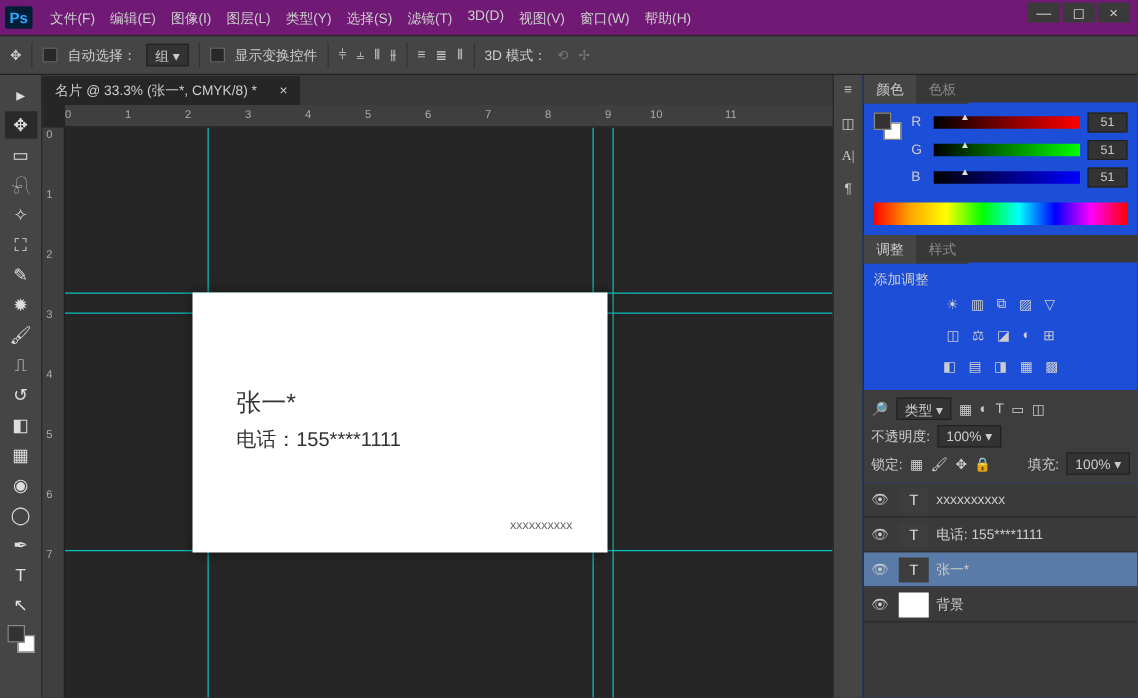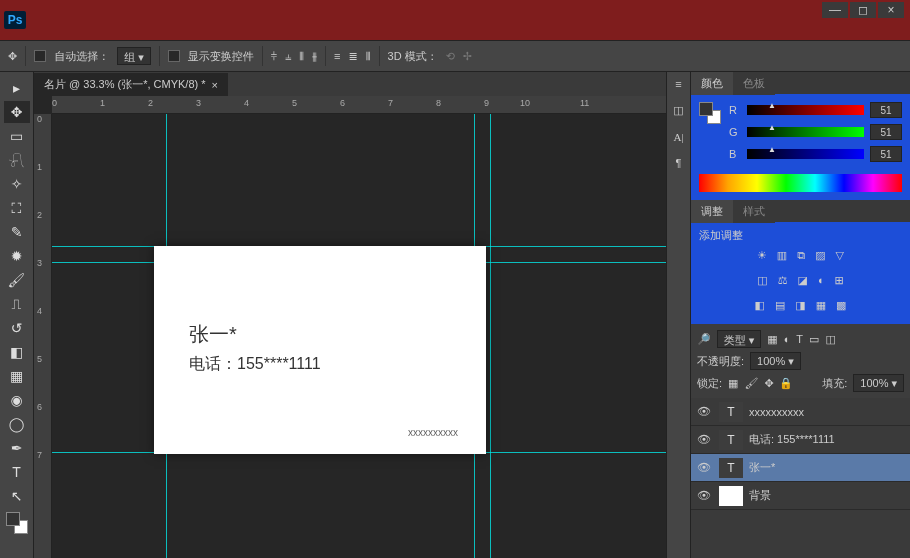--- a/index.html
+++ b/index.html
@@ -1,32 +1,32 @@
 <!DOCTYPE html>
 <html><head>
 <meta charset="utf-8">
 <style>
 * { margin:0; padding:0; box-sizing:border-box; font-family:"Microsoft YaHei",Arial,sans-serif; font-size:11px; color:#ccc; }
 body { background:#535353; width:910px; height:558px; overflow:hidden; position:relative; }
-.titlebar { height:40px; background:#7f1d1d; display:flex; align-items:center; padding:0 4px; }
+.titlebar { height:28px; background:#701a75; display:flex; align-items:center; padding:0 4px; }
 .ps-logo { width:22px; height:18px; background:#001e36; color:#31a8ff; display:flex; align-items:center; justify-content:center; font-weight:bold; font-size:12px; border-radius:2px; margin-right:8px; }
 .menu-item { padding:0 6px; cursor:pointer; }
 .winbtns { position:absolute; right:6px; top:2px; display:flex; gap:2px; }
 .winbtn { width:26px; height:16px; background:#3a3a3a; display:flex; align-items:center; justify-content:center; font-size:12px; cursor:pointer; }
 .optbar { height:32px; background:#454545; border-top:1px solid #222; border-bottom:1px solid #222; display:flex; align-items:center; padding:0 8px; gap:8px; }
 .workspace { display:flex; height:502px; }
 .toolbar { width:34px; background:#454545; border-right:1px solid #222; display:flex; flex-direction:column; align-items:center; padding-top:4px; }
 .tool { width:26px; height:22px; margin:1px 0; display:flex; align-items:center; justify-content:center; cursor:pointer; color:#ddd; font-size:14px; }
 .tool.active { background:#2a2a2a; }
 .fb-swatch { width:22px; height:22px; position:relative; margin-top:4px; }
 .fb-fg { width:14px; height:14px; background:#333; border:1px solid #888; position:absolute; top:0; left:0; }
 .fb-bg { width:14px; height:14px; background:#fff; border:1px solid #888; position:absolute; bottom:0; right:0; }
 .canvas-zone { flex:1; background:#262626; position:relative; display:flex; flex-direction:column; }
 .tabbar { height:24px; background:#3a3a3a; display:flex; align-items:end; }
-.doctab { background:#262626; padding:4px 10px; font-size:11px; display:flex; align-items:center; gap:6px; }
+.doctab { background:#262626; padding:4px 10px; font-size:11px; display:flex; align-items:center; gap:18px; }
 .ruler-h { height:18px; background:#3f3f3f; border-bottom:1px solid #222; position:relative; margin-left:18px; }
 .ruler-h span { position:absolute; top:2px; font-size:9px; color:#aaa; }
 .canvas-body { flex:1; display:flex; }
 .ruler-v { width:18px; background:#3f3f3f; border-right:1px solid #222; position:relative; }
 .ruler-v span { position:absolute; left:3px; font-size:9px; color:#aaa; }
 .stage { flex:1; position:relative; background:#262626; overflow:hidden; }
 .artboard { position:absolute; left:102px; top:132px; width:332px; height:208px; background:#fff; box-shadow:0 0 10px rgba(0,0,0,.5); }
 .ab-name { position:absolute; left:35px; top:75px; color:#333; font-size:20px; }
 .ab-phone { position:absolute; left:35px; top:108px; color:#333; font-size:16px; }
 .ab-x { position:absolute; right:28px; bottom:16px; color:#666; font-size:10px; }
@@ -57,20 +57,33 @@
 .thumb { width:24px; height:20px; background:#fff; display:flex; align-items:center; justify-content:center; color:#333; font-size:12px; }
 .thumb.T { background:#3d3d3d; color:#ddd; }
 .checkbox { width:12px; height:12px; background:#282828; border:1px solid #666; display:inline-block; }
 .sep { width:1px; height:20px; background:#333; }
 </style>
 </head>
 <body>
 
 <div class="titlebar">
   <div class="ps-logo">Ps</div>
+  <div id="menu" style="display:flex;">
+      <span class="menu-item">文件(F)</span>
+      <span class="menu-item">编辑(E)</span>
+      <span class="menu-item">图像(I)</span>
+      <span class="menu-item">图层(L)</span>
+      <span class="menu-item">类型(Y)</span>
+      <span class="menu-item">选择(S)</span>
+      <span class="menu-item">滤镜(T)</span>
+      <span class="menu-item">3D(D)</span>
+      <span class="menu-item">视图(V)</span>
+      <span class="menu-item">窗口(W)</span>
+      <span class="menu-item">帮助(H)</span>
+    </div>
   <div class="winbtns">
     <div class="winbtn">—</div>
     <div class="winbtn">◻</div>
     <div class="winbtn">×</div>
   </div>
 </div>
 
 <div class="optbar">
   <span>✥</span>
   <span class="sep"></span>

